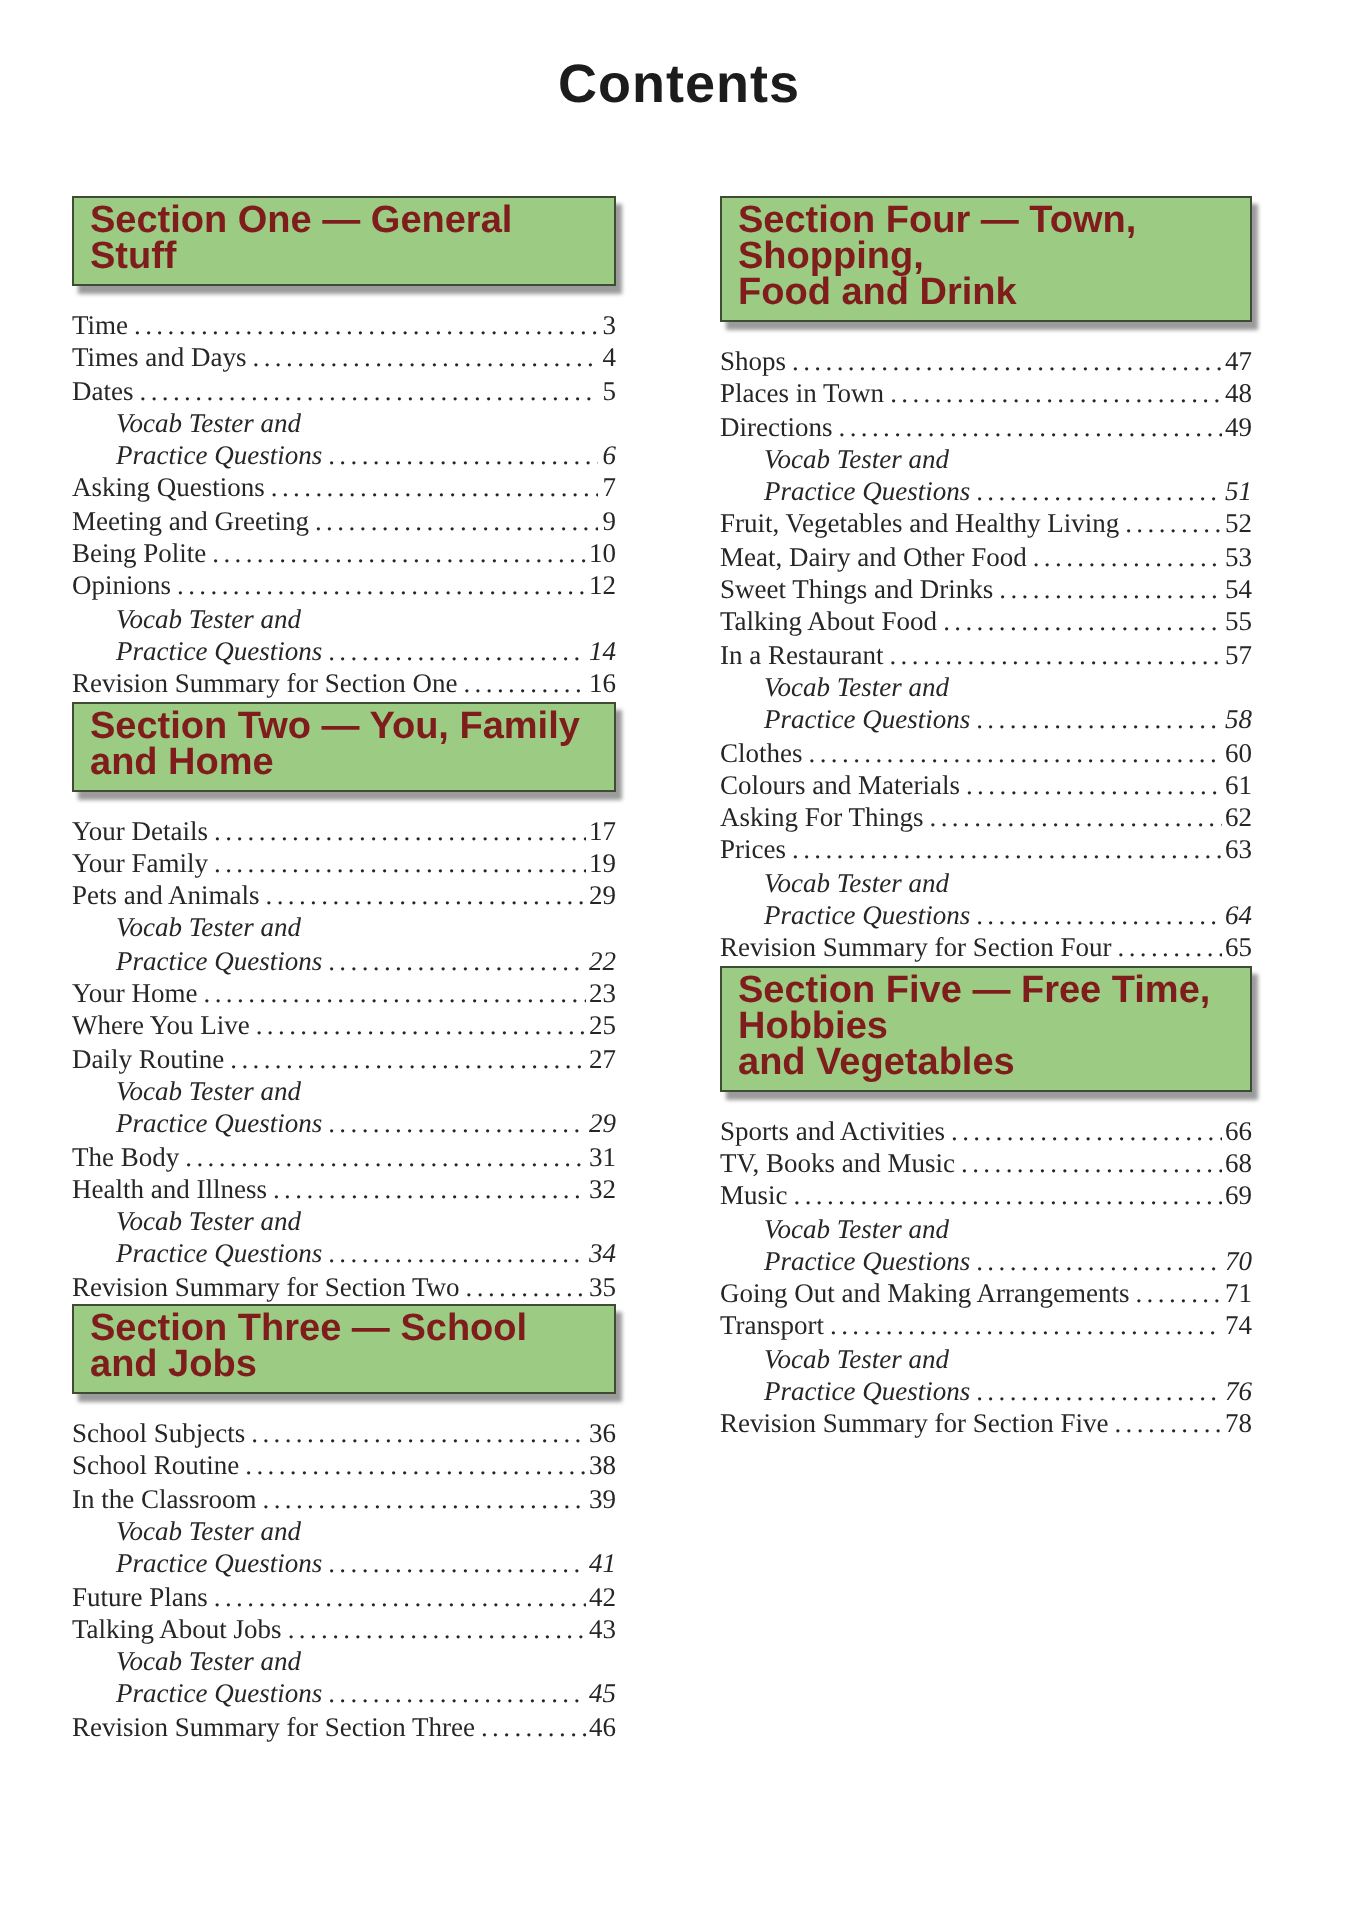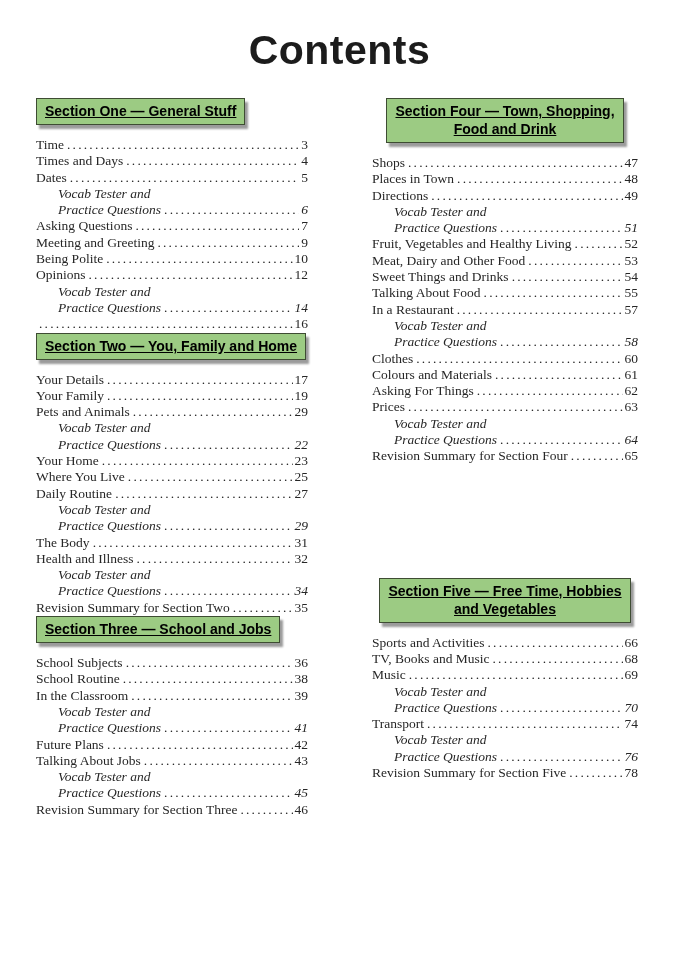--- a/index.html
+++ b/index.html
@@ -10,45 +10,44 @@
     font-family: "Liberation Serif", serif;
     color: #262626;
     overflow: hidden;
   }
   .page-title {
     margin: 0;
     padding-top: 27px;
     text-align: center;
     font-family: "Liberation Sans", sans-serif;
     font-weight: bold;
-    font-size: 41px;
+    font-size: 27px;
     letter-spacing: 0.5px;
     color: #1c1c1c;
   }
   .column { position: absolute; top: 0; }
   .col-left  { left: 36px;  width: 272px; }
-  .col-right { left: 372px; width: 266px; text-align: center; }
+  .col-right { left: 360px; width: 266px; }
 
   .col-left  .section:nth-of-type(1) { margin-top: 98px; }
   .col-left  .section + .section     { }
   .col-right .section:nth-of-type(1) { margin-top: 98px; }
-  .col-right .section + .section     { margin-top: 113px; }
+  .col-right .section + .section     { }
 
   .section-header {
     display: inline-block;
     background: var(--header-bg, #9ccb83);
     border: 1px solid var(--header-border, #3e4c33);
     box-shadow: 3px 4px 2px var(--header-shadow, #9b9b9b);
     padding: 3px 8px 4px 8px;
     font-family: "Liberation Sans", sans-serif;
     font-weight: bold;
-    font-size: 14px;
+    font-size: 19px;
     line-height: 18px;
-    color: #000000;
-    text-decoration: underline;
+    color: #7f1d1d;
   }
   .entries { margin-top: 12px; }
   .entry {
     display: flex;
     align-items: baseline;
     line-height: 16.3px;
     font-size: 13.5px;
   }
   .entry .label { white-space: nowrap; }
   .dots {
@@ -118,20 +117,21 @@
         </div>
         <div class="entry sub-head">
           <span class="label">Vocab Tester and</span>
         </div>
         <div class="entry sub">
           <span class="label">Practice Questions</span>
           <span class="dots"></span>
           <span class="page-num">14</span>
         </div>
         <div class="entry main">
+          <span class="label">Revision Summary for Section One</span>
           <span class="dots"></span>
           <span class="page-num">16</span>
         </div>
       </div></div>
     <div class="section"><div class="section-header"><div>Section Two — You, Family and Home</div></div><div class="entries">
         <div class="entry main">
           <span class="label">Your Details</span>
           <span class="dots"></span>
           <span class="page-num">17</span>
         </div>
@@ -359,20 +359,25 @@
         </div>
         <div class="entry sub-head">
           <span class="label">Vocab Tester and</span>
         </div>
         <div class="entry sub">
           <span class="label">Practice Questions</span>
           <span class="dots"></span>
           <span class="page-num">70</span>
         </div>
         <div class="entry main">
+          <span class="label">Going Out and Making Arrangements</span>
+          <span class="dots"></span>
+          <span class="page-num">71</span>
+        </div>
+        <div class="entry main">
           <span class="label">Transport</span>
           <span class="dots"></span>
           <span class="page-num">74</span>
         </div>
         <div class="entry sub-head">
           <span class="label">Vocab Tester and</span>
         </div>
         <div class="entry sub">
           <span class="label">Practice Questions</span>
           <span class="dots"></span>

